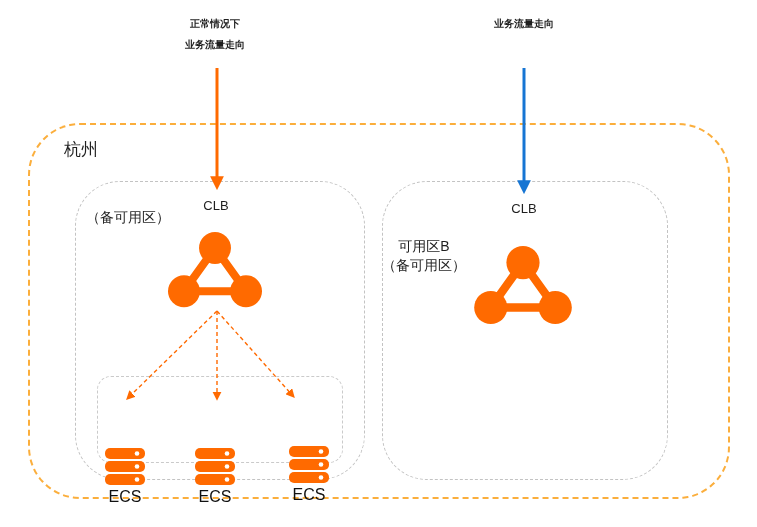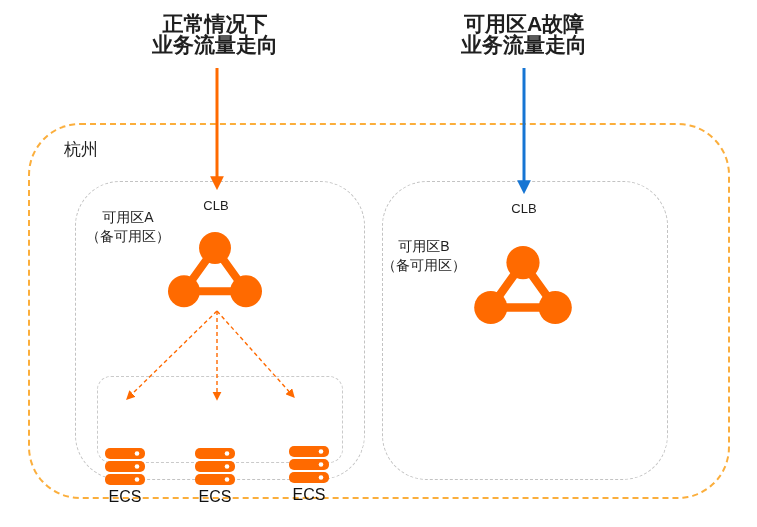--- a/index.html
+++ b/index.html
@@ -4,21 +4,21 @@
 <style>
   :root{
     --orange:#FF6A00; --amber:#FBAE3C; --blue:#1675D3;
     --border_gray:#C3C3C3; --text:#1F1F1F;
   }
   *{margin:0;padding:0;box-sizing:border-box;}
   body{background:#fff;font-family:"Liberation Sans","DejaVu Sans",sans-serif;color:var(--text);}
   .canvas{position:relative;width:757px;height:527px;background:#fff;overflow:hidden;}
 
   
-  .legend{position:absolute;text-align:center;font-size:21px;line-height:21px;font-weight:600;color:var(--text);}
+  .legend{position:absolute;text-align:center;font-size:10px;line-height:21px;font-weight:600;color:var(--text);}
   .legend-normal{left:125px;top:13px;width:180px;}
   .legend-failover{left:434px;top:13px;width:180px;}
 
   
   .region-box{position:absolute;left:28px;top:123px;width:702px;height:376px;
     border:2px dashed var(--amber);border-radius:52px;}
   .zone-box{position:absolute;border:1.5px dashed var(--border_gray);border-radius:45px;}
   .zone-a{left:75px;top:181px;width:290px;height:299px;}
   .zone-b{left:382px;top:181px;width:286px;height:299px;}
   .ecs-box{position:absolute;left:97px;top:376px;width:246px;height:87px;
@@ -54,32 +54,30 @@
 </head>
 <body>
 
 <div class="canvas">
 
   <div class="legend legend-normal">
     <div>正常情况下</div>
     <div>业务流量走向</div>
   </div>
   <div class="legend legend-failover">
-    <div>可用区A故障</div>
     <div>业务流量走向</div>
   </div>
 
   <div class="region-box"></div>
   <div class="region-label">杭州</div>
 
   <div class="zone-box zone-a"></div>
   <div class="zone-box zone-b"></div>
 
   <div class="zone-label zone-label-a">
-    <div>可用区A</div>
     <div>（备可用区）</div>
   </div>
   <div class="zone-label zone-label-b">
     <div>可用区B</div>
     <div>（备可用区）</div>
   </div>
 
   <div class="clb-label clb-label-a">CLB</div>
   <div class="clb-label clb-label-b">CLB</div>
 

